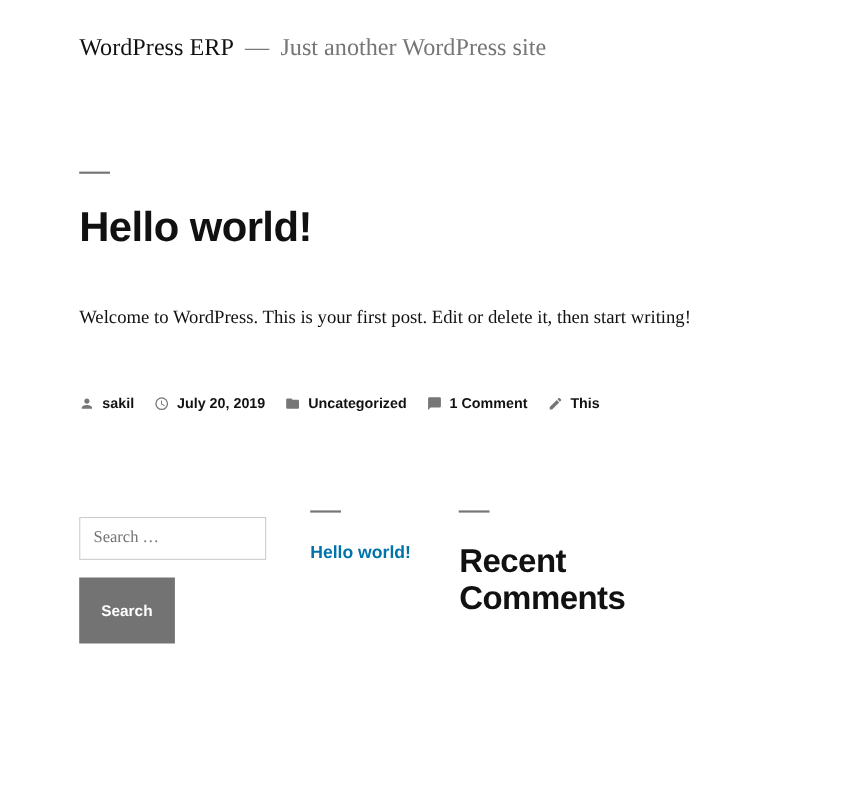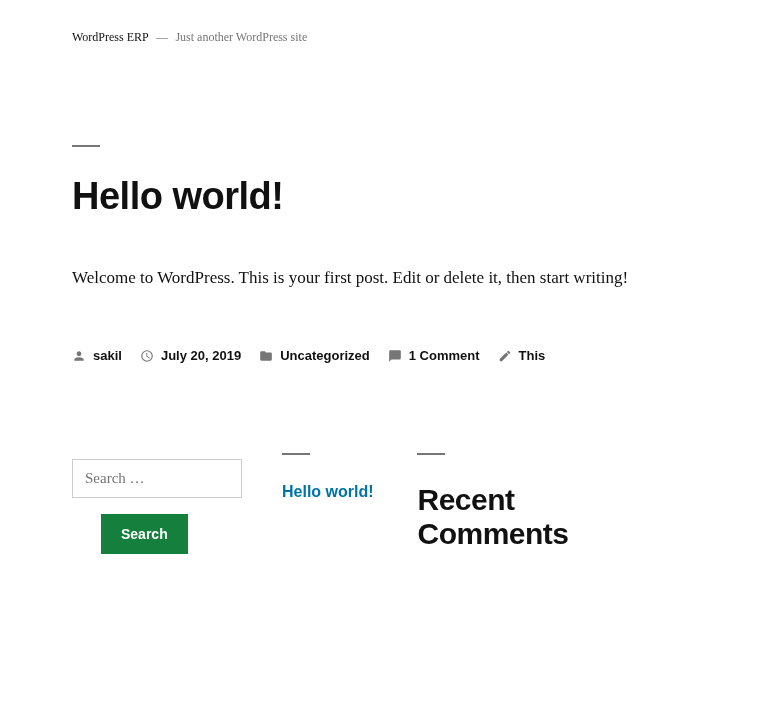--- a/index.html
+++ b/index.html
@@ -12,21 +12,21 @@
       background: #fff;
       color: #111;
       width: 776px;
       padding: 30px 0 20px 0;
     }
     .container {
       padding: 0 72px;
     }
     .site-header {
       margin-bottom: 100px;
-      font-size: 12px;
+      font-size: 22px;
     }
     .site-title {
       font-weight: 400;
       color: #111;
       font-family: Georgia, serif;
     }
     .site-tagline-sep {
       color: #767676;
       margin: 0 4px;
       font-family: Georgia, serif;
@@ -99,28 +99,27 @@
       width: 170px;
       padding: 10px 12px;
       border: 1px solid #ccc;
       font-family: Georgia, serif;
       font-size: 15px;
       color: #767676;
       display: block;
       margin-bottom: 16px;
     }
     .search-button {
-      background: #15803d;
+      background: #737373;
       color: #fff;
       border: none;
-      padding: 12px 20px;
+      padding: 22px 20px;
       font-size: 14px;
       font-weight: 700;
       cursor: pointer;
-      margin-left: 29px;
     }
     .widget-link {
       color: #0073aa;
       font-weight: 700;
       font-size: 16px;
       text-decoration: none;
     }
     .widget {
       display: block;
     }

